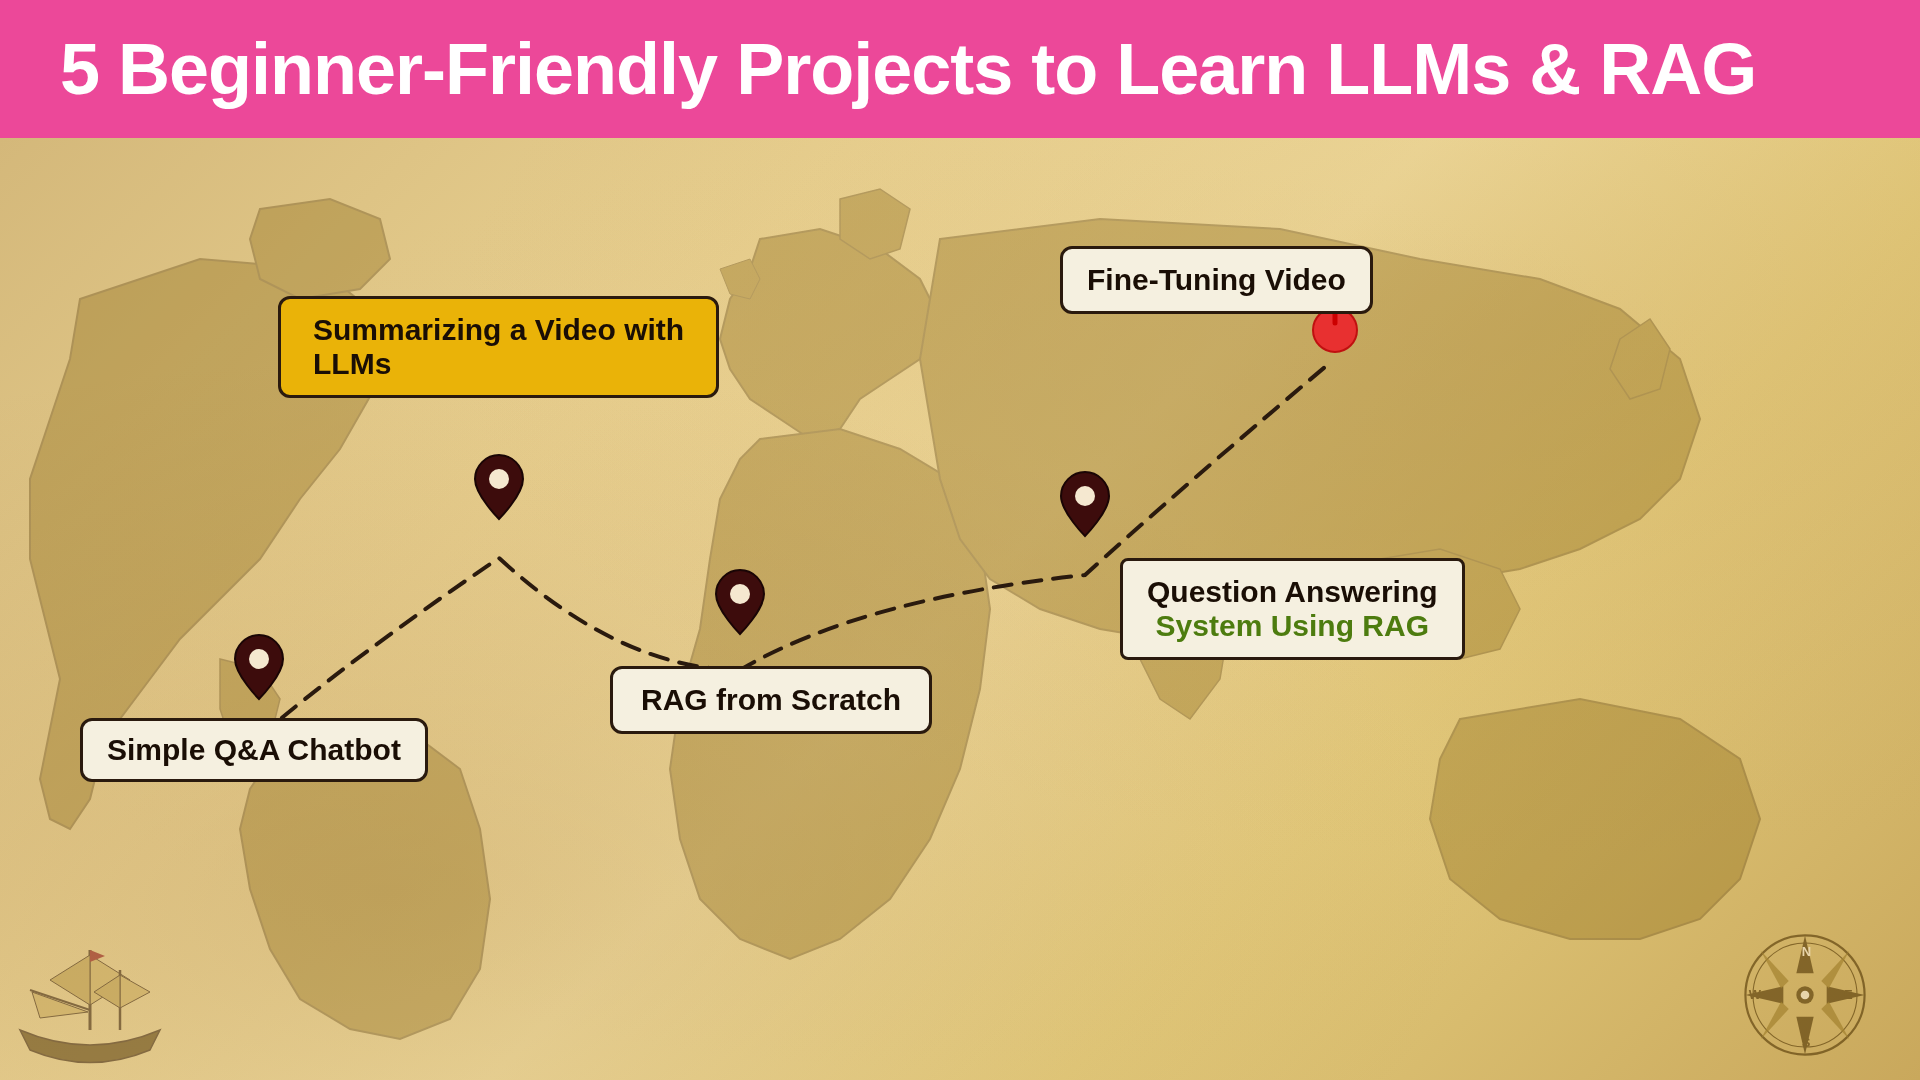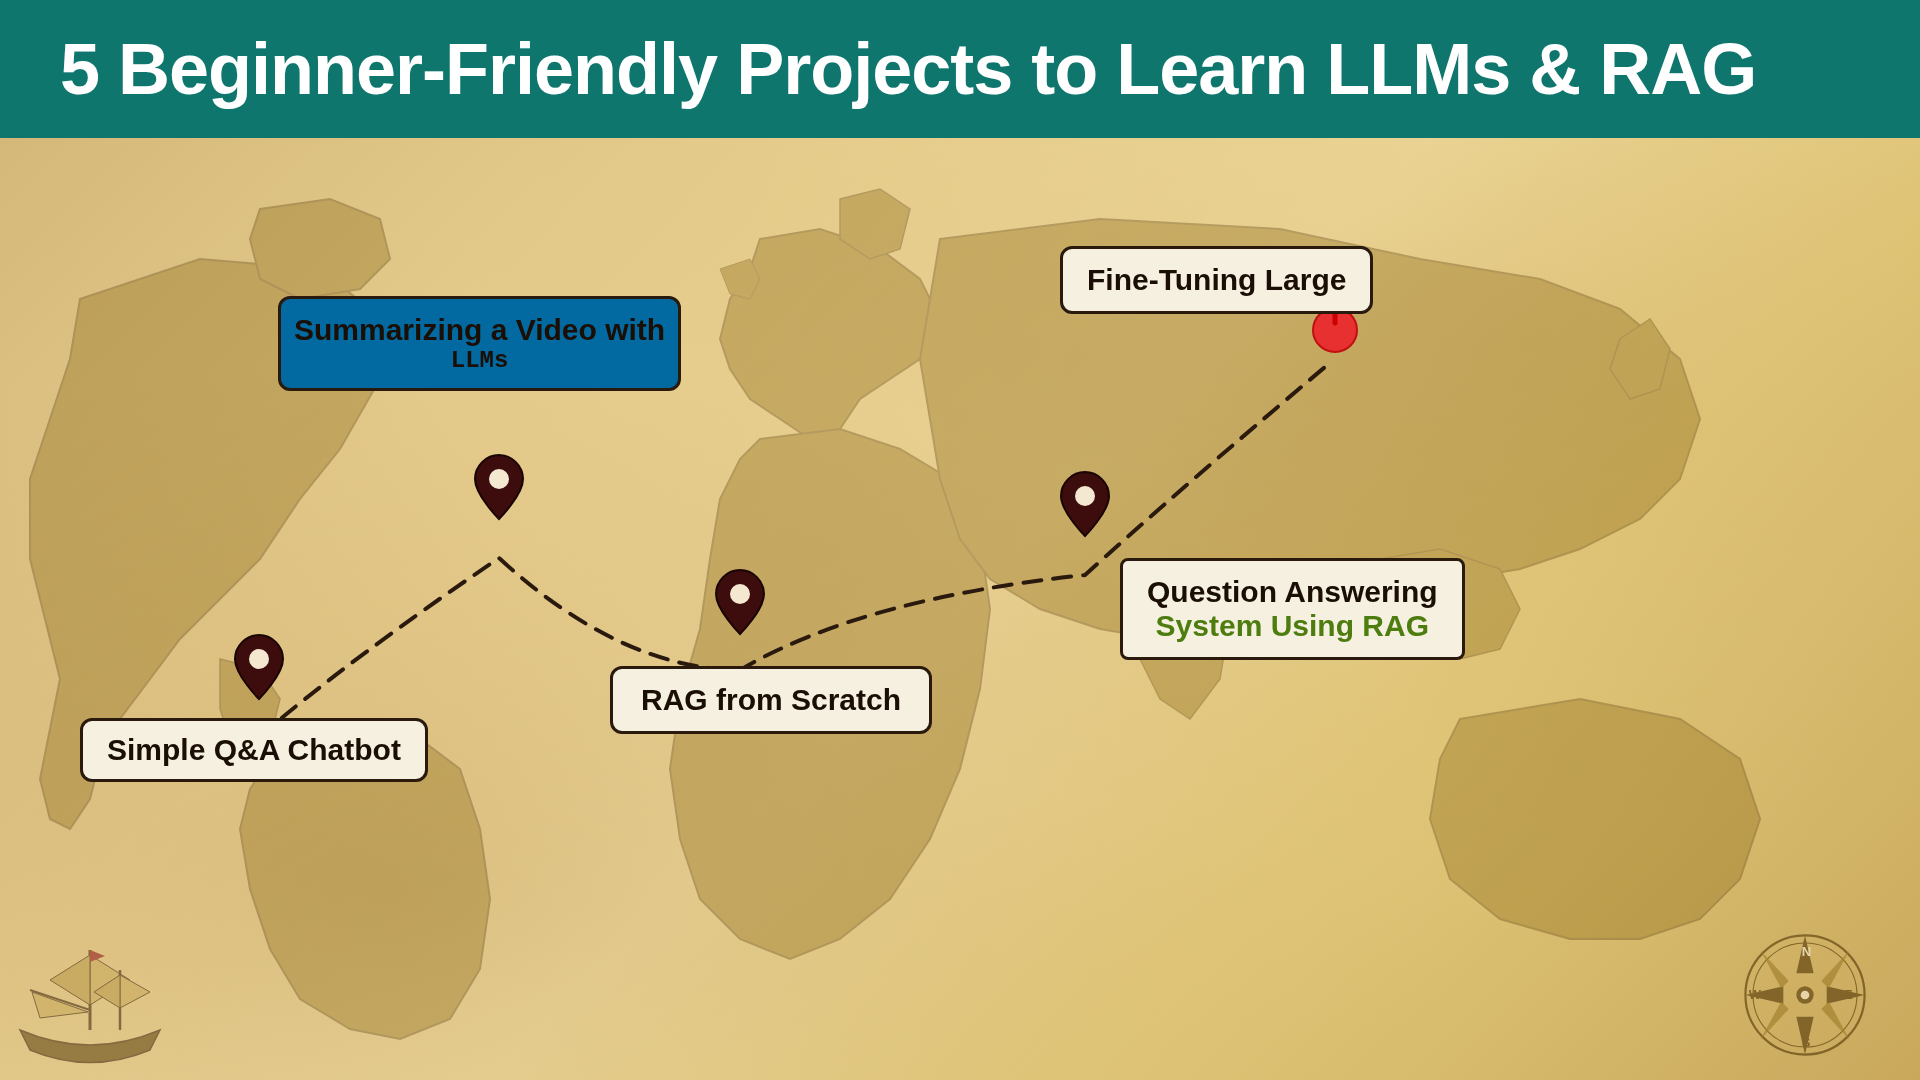--- a/index.html
+++ b/index.html
@@ -87,21 +87,21 @@
       width: 160px;
       height: 140px;
       opacity: 0.55;
     }
   </style>
 </head>
 <body>
 
 <div class="page-wrapper">
 
-  <div class="header-bar" style="background-color: #0f766e;">
+  <div class="header-bar" style="background-color: #ec4899;">
     <h1 class="header-title">5 Beginner-Friendly Projects to Learn LLMs &amp; RAG</h1>
   </div>
 
   <div class="map-area">
 
     <div class="map-bg"></div>
 
     <svg class="world-map-svg" viewBox="0 0 1920 860" xmlns="http://www.w3.org/2000/svg">
 
       <path d="M 80 120 L 200 80 L 320 90 L 370 130 L 380 200 L 340 270 L 300 320 L 260 380
@@ -162,23 +162,23 @@
     <div style="position:absolute; left:80px; top:580px; background:#f5f0e0; border:3px solid #2a1a0e; border-radius:12px; padding:12px 24px; text-align:center;">
       <span style="font-size:30px; font-weight:900; color:#1a0e05; font-family:'Arial Black','Arial',sans-serif;">Simple Q&amp;A Chatbot</span>
     </div>
 
     <div style="position:absolute; left:499px; top:315px; transform:translateX(-50%);">
       <svg width="52" height="68" viewBox="0 0 52 68" xmlns="http://www.w3.org/2000/svg">
         <path d="M26 2 C13 2 2 13 2 26 C2 42 26 66 26 66 C26 66 50 42 50 26 C50 13 39 2 26 2 Z" fill="#3d0c0c" stroke="#1a0505" stroke-width="2"></path>
         <circle cx="26" cy="26" r="10" fill="#f5e8d0"></circle>
       </svg>
     </div>
-    <div style="position:absolute; left:278px; top:158px; background:#0369a1; border:3px solid #2a1a0e; border-radius:12px; padding:14px 13px; text-align:center;">
+    <div style="position:absolute; left:278px; top:158px; background:#eab308; border:3px solid #2a1a0e; border-radius:12px; padding:14px 32px; ">
       <span style="font-size:30px; font-weight:900; color:#1a0e05; font-family:'Arial Black','Arial',sans-serif; display:block;">Summarizing a Video with</span>
-      <span style="font-size:24px; font-weight:900; color:#1a0e05; font-family:Liberation Mono, monospace; display:block;">LLMs</span>
+      <span style="font-size:30px; font-weight:900; color:#1a0e05; font-family:Liberation Sans, sans-serif; display:block;">LLMs</span>
     </div>
 
     <div style="position:absolute; left:740px; top:430px; transform:translateX(-50%);">
       <svg width="52" height="68" viewBox="0 0 52 68" xmlns="http://www.w3.org/2000/svg">
         <path d="M26 2 C13 2 2 13 2 26 C2 42 26 66 26 66 C26 66 50 42 50 26 C50 13 39 2 26 2 Z" fill="#3d0c0c" stroke="#1a0505" stroke-width="2"></path>
         <circle cx="26" cy="26" r="10" fill="#f5e8d0"></circle>
       </svg>
     </div>
     <div style="position:absolute; left:610px; top:528px; background:#f5f0e0; border:3px solid #2a1a0e; border-radius:12px; padding:14px 28px; text-align:center;">
       <span style="font-size:30px; font-weight:900; color:#1a0e05; font-family:'Arial Black','Arial',sans-serif;margin-top:12px;">RAG from Scratch</span>
@@ -200,21 +200,21 @@
       <svg width="90" height="100" viewBox="0 0 90 100" xmlns="http://www.w3.org/2000/svg">
 
         <circle cx="55" cy="72" r="22" fill="#e83030" stroke="#c01010" stroke-width="2"></circle>
 
         <line x1="55" y1="10" x2="55" y2="65" stroke="#cc0000" stroke-width="5" stroke-linecap="round"></line>
 
         <polygon points="55,10 85,22 55,34" fill="#e83030" stroke="#c01010" stroke-width="1"></polygon>
       </svg>
     </div>
     <div style="position:absolute; left:1060px; top:108px; background:#f5f0e0; border:3px solid #2a1a0e; border-radius:12px; padding:14px 24px; text-align:center;">
-      <span style="font-size:30px; font-weight:900; color:#1a0e05; font-family:'Arial Black','Arial',sans-serif; display:block;">Fine-Tuning Large</span>
+      <span style="font-size:30px; font-weight:900; color:#1a0e05; font-family:'Arial Black','Arial',sans-serif; display:block;">Fine-Tuning Video</span>
     </div>
 
     <svg class="compass" viewBox="0 0 120 120" xmlns="http://www.w3.org/2000/svg" style="position:absolute; bottom:20px; right:50px; width:130px; height:130px; opacity:0.65;">
       <circle cx="60" cy="60" r="55" fill="none" stroke="#5a3e0a" stroke-width="2"></circle>
       <circle cx="60" cy="60" r="48" fill="none" stroke="#5a3e0a" stroke-width="1"></circle>
 
       <polygon points="60,5 52,40 68,40" fill="#5a3e0a"></polygon>
 
       <polygon points="60,115 52,80 68,80" fill="#5a3e0a"></polygon>
 

